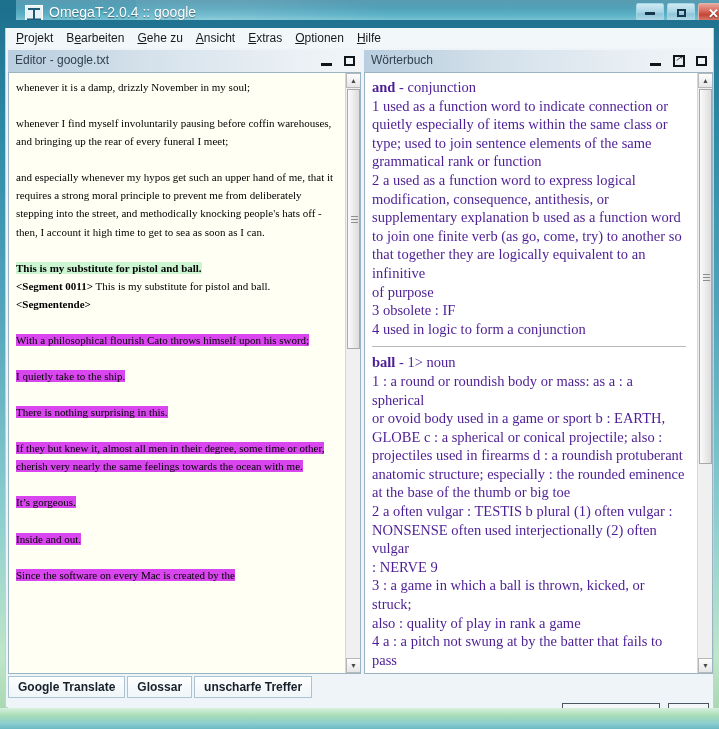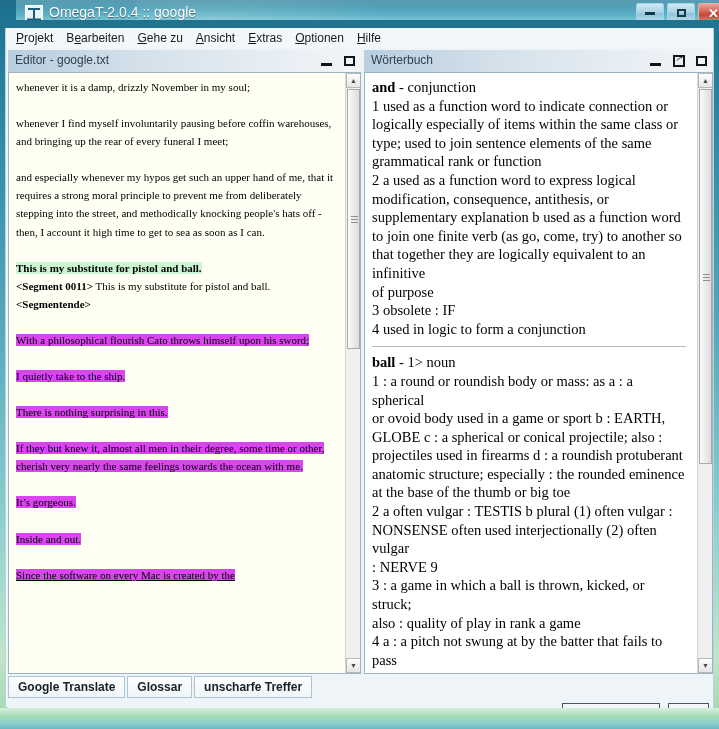--- a/index.html
+++ b/index.html
@@ -129,31 +129,31 @@
   .doc {
     position:absolute; left:0; top:0; right:15px; bottom:0;
     padding: 5px 8px 0 7px;
     font-family: "Liberation Serif", serif;
     font-size:11px;
     line-height:18.1px;
     color:#000000;
     overflow:hidden;
   }
   .doc p { margin:0 0 18px 0; }
-  .doc p:last-child { margin-bottom:16px;text-decoration:underline; }
+  .doc p:last-child { margin-bottom:16px; }
   .seg-green  { background:#ccf5d2; }
   .seg-blue   { background:#d946ef; }
   .bold { font-weight:bold; }
 
   
   #dict-doc {
     position:absolute; left:0; top:0; right:17px; bottom:0;
     padding: 5px 9px 15px 7px;
     font-family:"Liberation Serif", serif;
-    font-size:14.5px; line-height:18.6px; color:#000000;
+    font-size:14.5px; line-height:18.6px; color:#4c1d95;
     overflow:hidden;
   }
   #dict-doc .entry-head { margin:0; }
   #dict-doc .line { margin:0; }
   #dict-doc .sep {
     border:0; border-top:1px solid #b9b9b9; margin:8px 0 6px 0;
   }
 
   
   .vscroll {
@@ -345,21 +345,21 @@
         </div>
 
         <div class="panel-body">
           <div id="dict-doc">
 
             <p class="entry-head">
               <span class="bold">and</span>
               <span>- conjunction</span>
             </p>
             <p class="line">1 used as a function word to indicate connection or</p>
-            <p class="line">logically especially of items within the same class or</p>
+            <p class="line">quietly especially of items within the same class or</p>
             <p class="line">type; used to join sentence elements of the same</p>
             <p class="line">grammatical rank or function</p>
             <p class="line">2 a used as a function word to express logical</p>
             <p class="line">modification, consequence, antithesis, or</p>
             <p class="line">supplementary explanation b used as a function word</p>
             <p class="line">to join one finite verb (as go, come, try) to another so</p>
             <p class="line">that together they are logically equivalent to an infinitive</p>
             <p class="line">of purpose</p>
             <p class="line">3 obsolete : IF</p>
             <p class="line">4 used in logic to form a conjunction</p>

